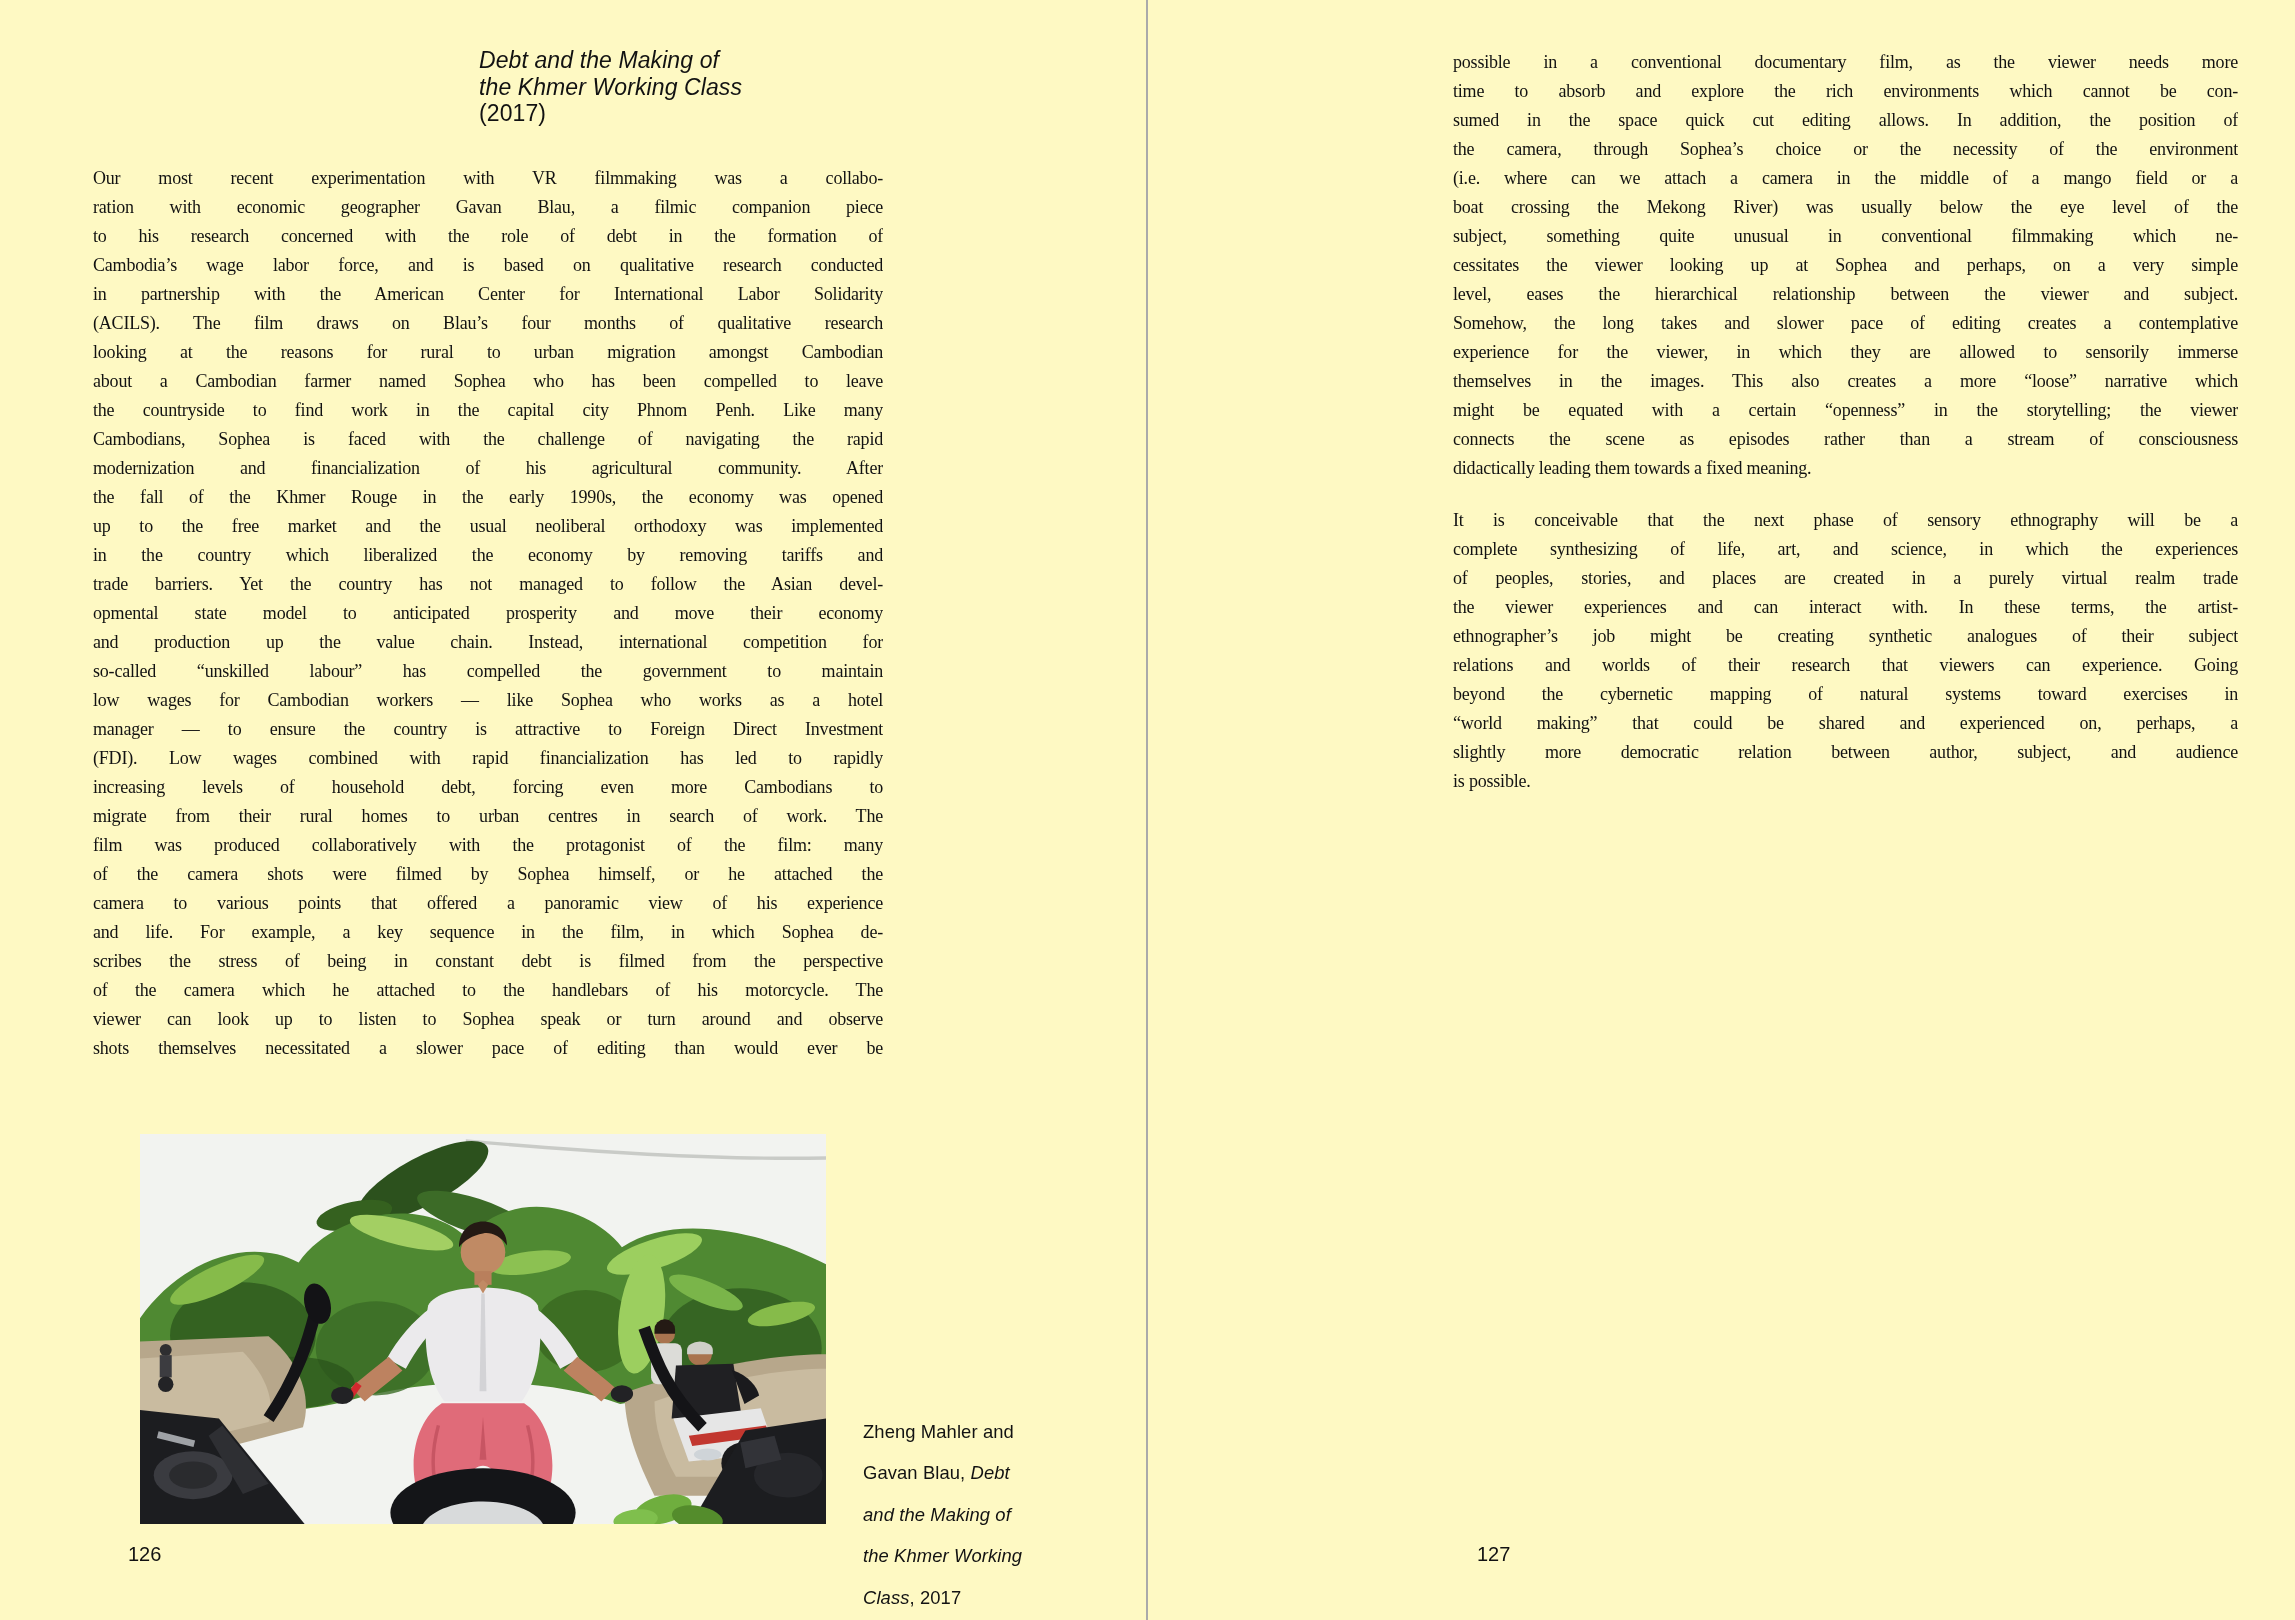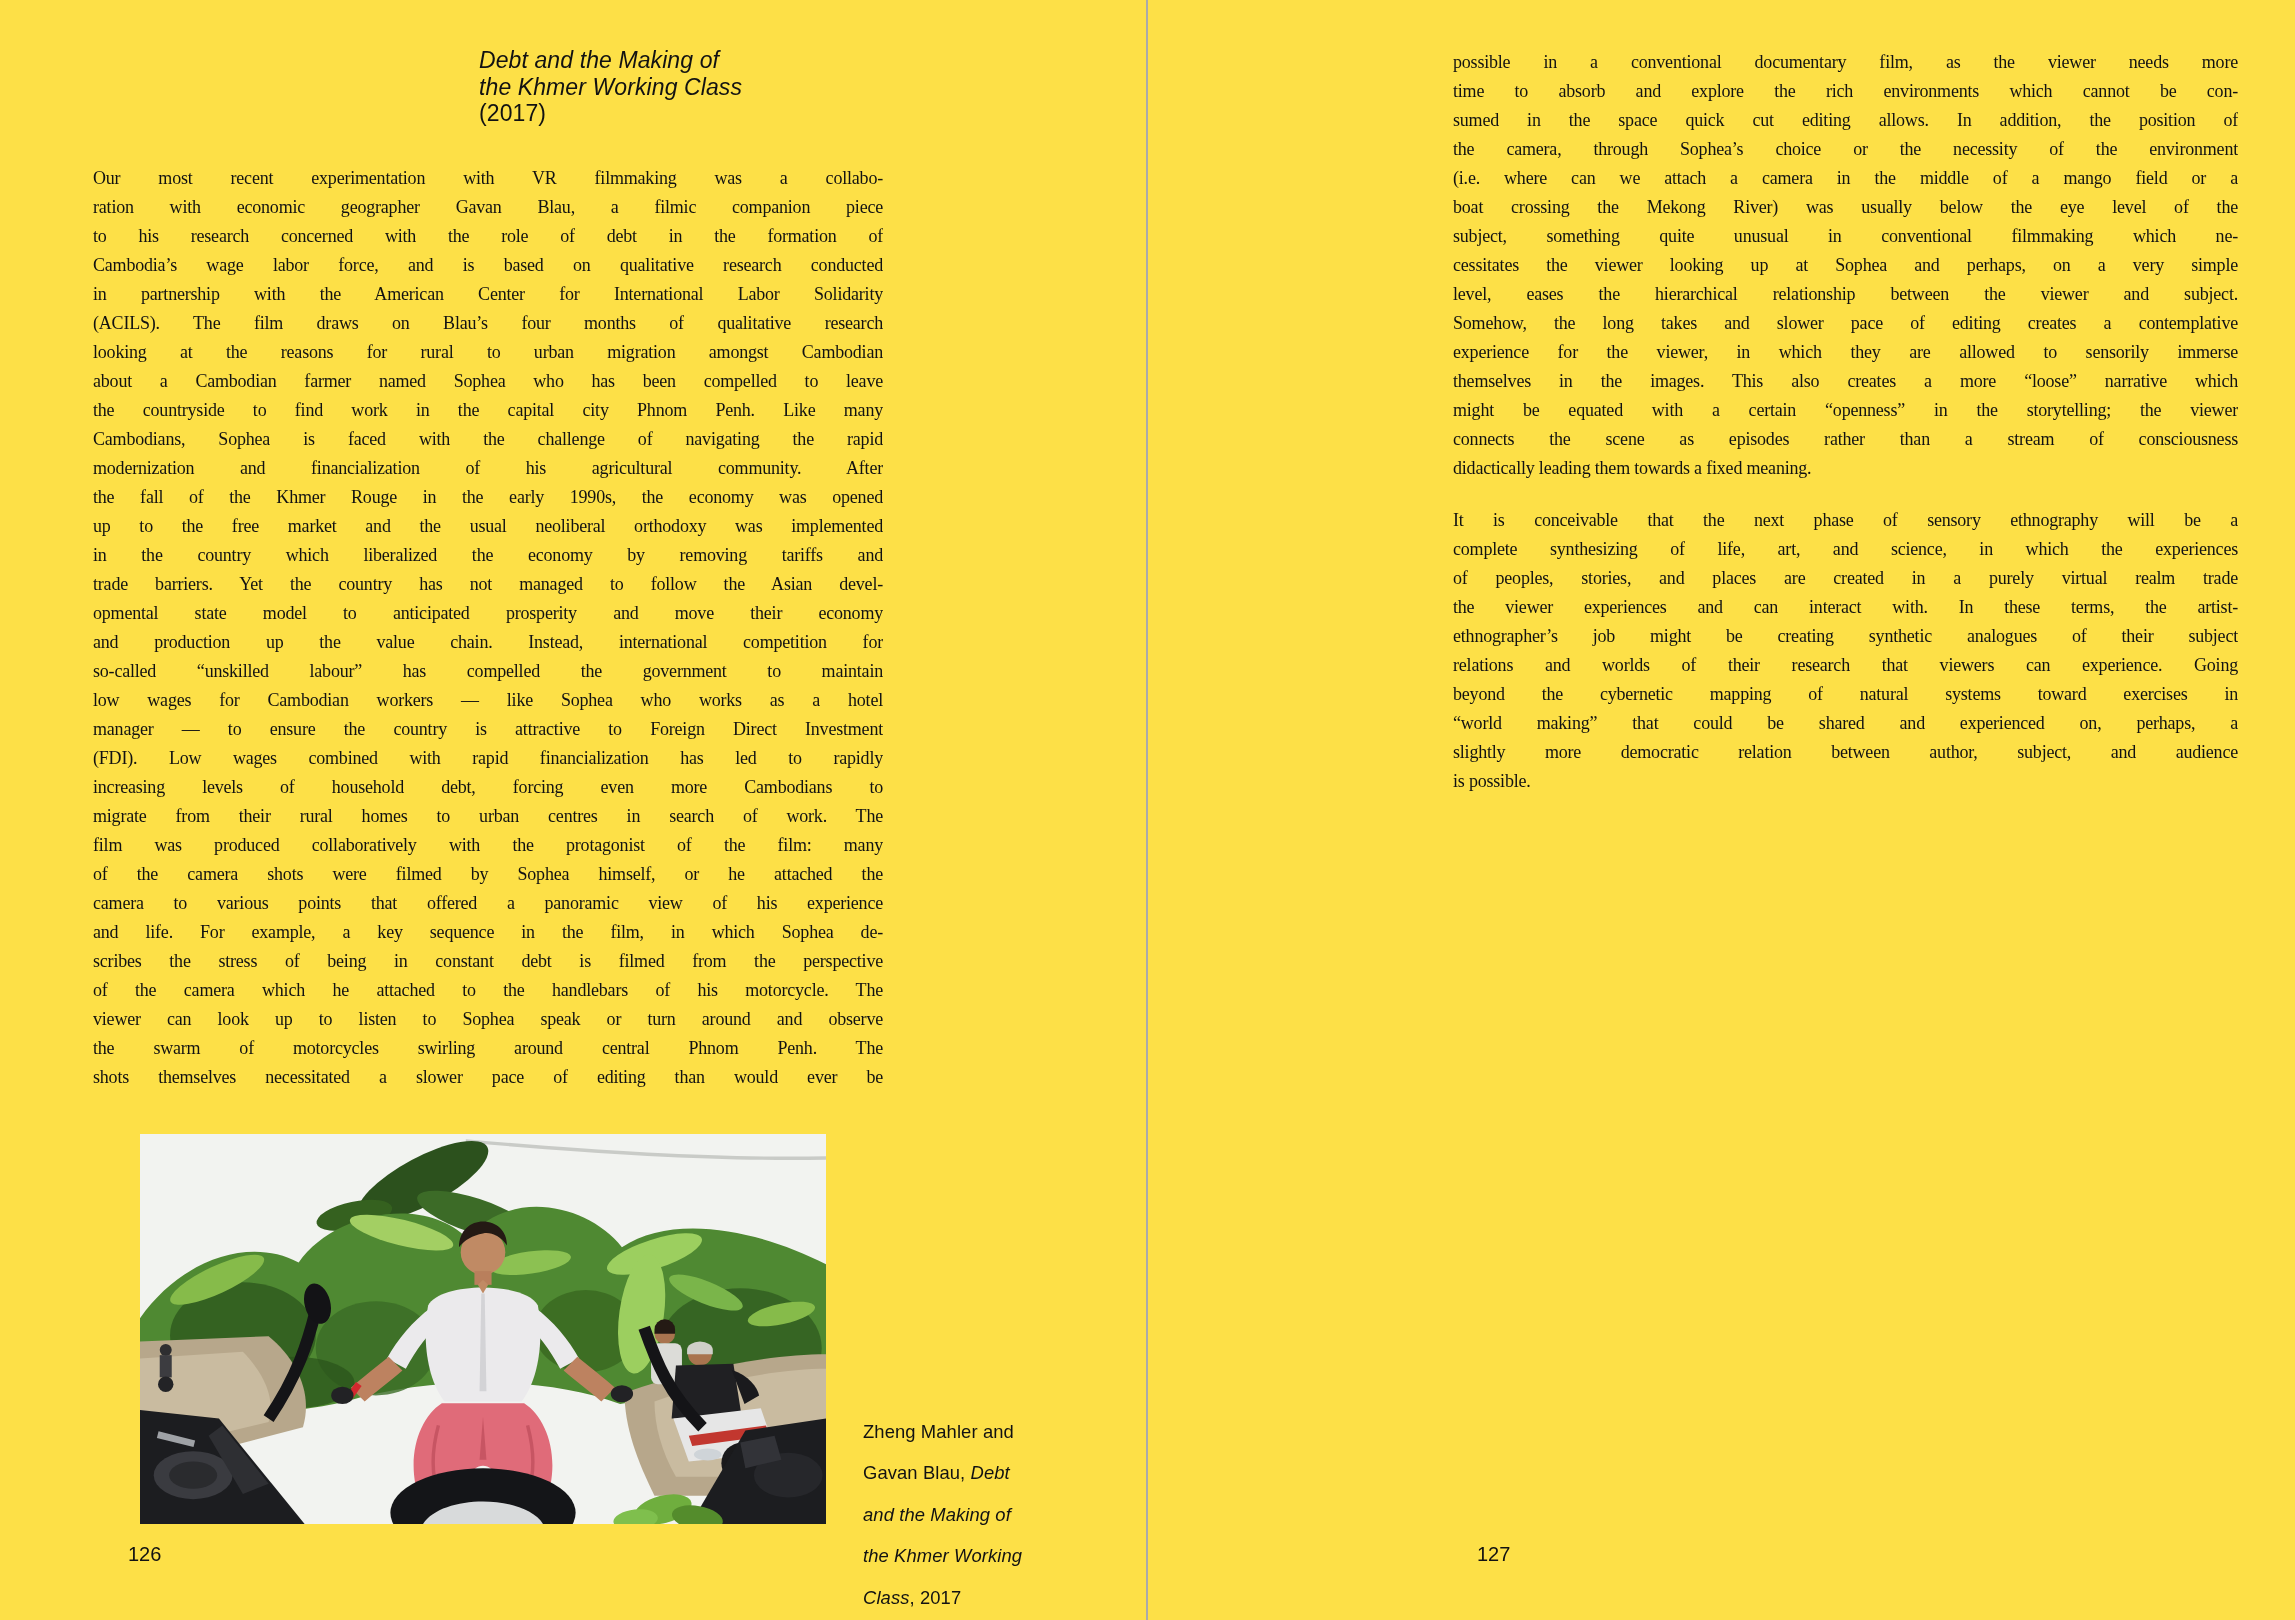--- a/index.html
+++ b/index.html
@@ -1,19 +1,19 @@
 <!DOCTYPE html>
 <html style="font-size:13.7px"><head>
 <meta charset="utf-8">
 <style>
   html,body{margin:0;padding:0;background:#ffffff;}
   .spread{
     position:relative;
     width:2295px;height:1621px;
-    background:#fde047;
+    background:#fef9c3;
     color:#121212;
     font-family:"Liberation Serif","DejaVu Serif",serif;
     overflow:hidden;
   }
   .abs{position:absolute;}
 
   
   .gutter{
     left:1146px;top:0;width:1.7px;height:1621px;
     background:#aaaaaa;
@@ -104,21 +104,20 @@
         <div class="tline">(FDI). Low wages combined with rapid financialization has led to rapidly</div>
         <div class="tline">increasing levels of household debt, forcing even more Cambodians to</div>
         <div class="tline">migrate from their rural homes to urban centres in search of work. The</div>
         <div class="tline">film was produced collaboratively with the protagonist of the film: many</div>
         <div class="tline">of the camera shots were filmed by Sophea himself, or he attached the</div>
         <div class="tline">camera to various points that offered a panoramic view of his experience</div>
         <div class="tline">and life. For example, a key sequence in the film, in which Sophea de-</div>
         <div class="tline">scribes the stress of being in constant debt is filmed from the perspective</div>
         <div class="tline">of the camera which he attached to the handlebars of his motorcycle. The</div>
         <div class="tline">viewer can look up to listen to Sophea speak or turn around and observe</div>
-        <div class="tline">the swarm of motorcycles swirling around central Phnom Penh. The</div>
         <div class="tline">shots themselves necessitated a slower pace of editing than would ever be</div>
       </div>
 
     <div class="abs photo" title="360º VR film still: a young Cambodian man in a white shirt and pink shorts rides a motorcycle, filmed by a handlebar-mounted fisheye camera; dirt road, dense banana trees, and two other riders behind him">
       <svg viewBox="0 0 800 455" preserveAspectRatio="none">
 
         <rect x="0" y="0" width="800" height="455" fill="#f2f3f0"></rect>
         <path d="M380,6 C560,22 690,28 800,26 L800,30 C690,32 560,26 380,10 Z" fill="#c9cbc7"></path>
 
         <g>

